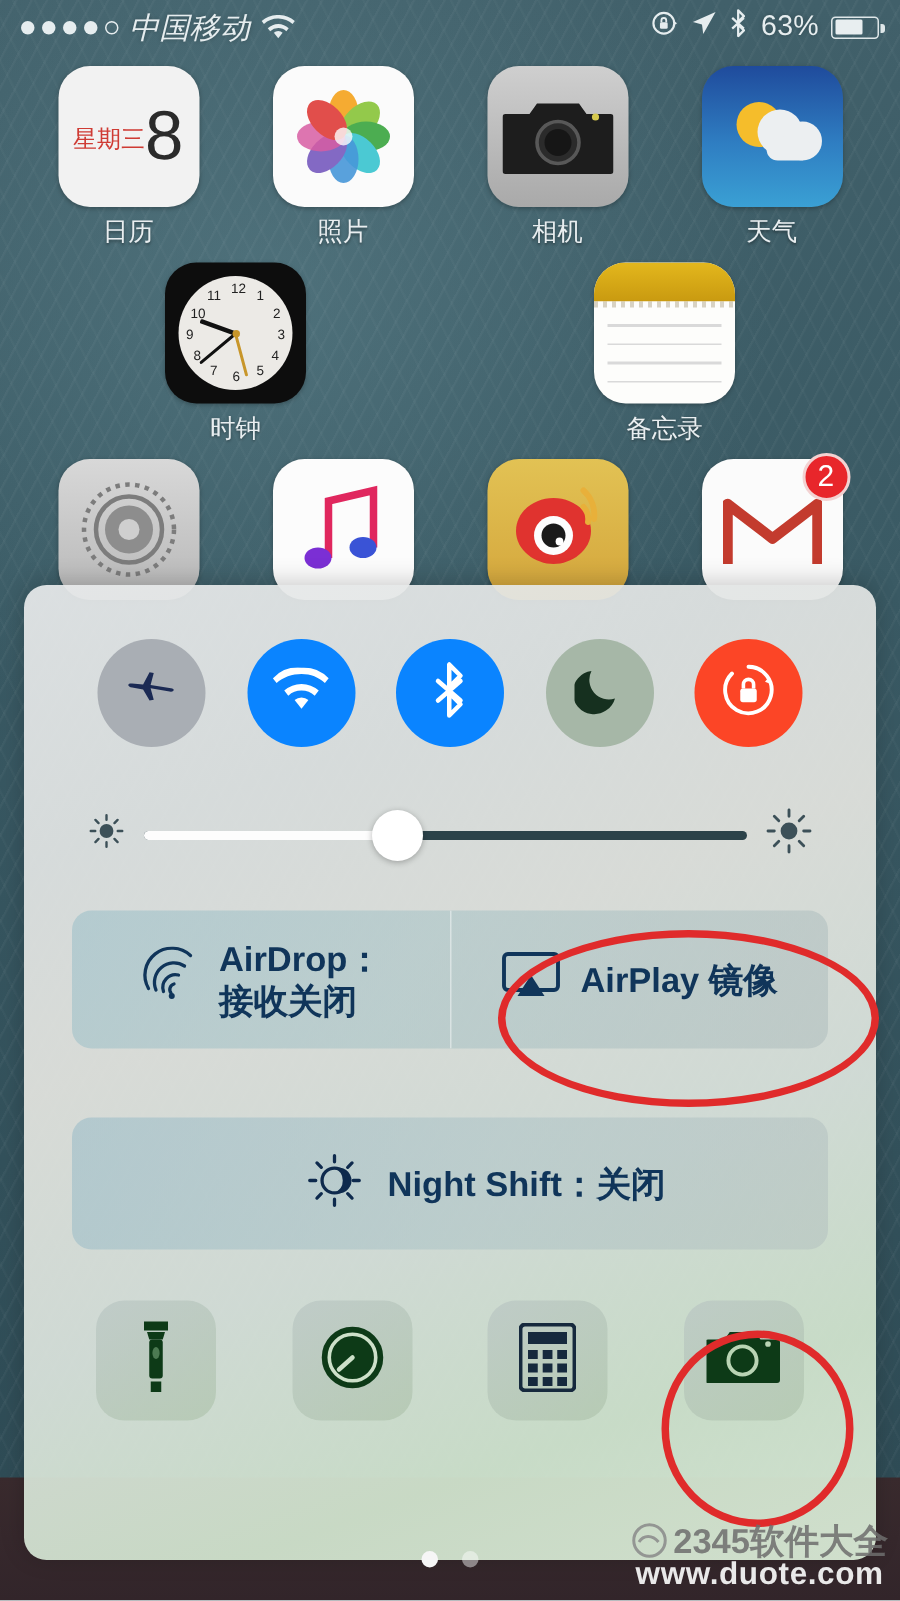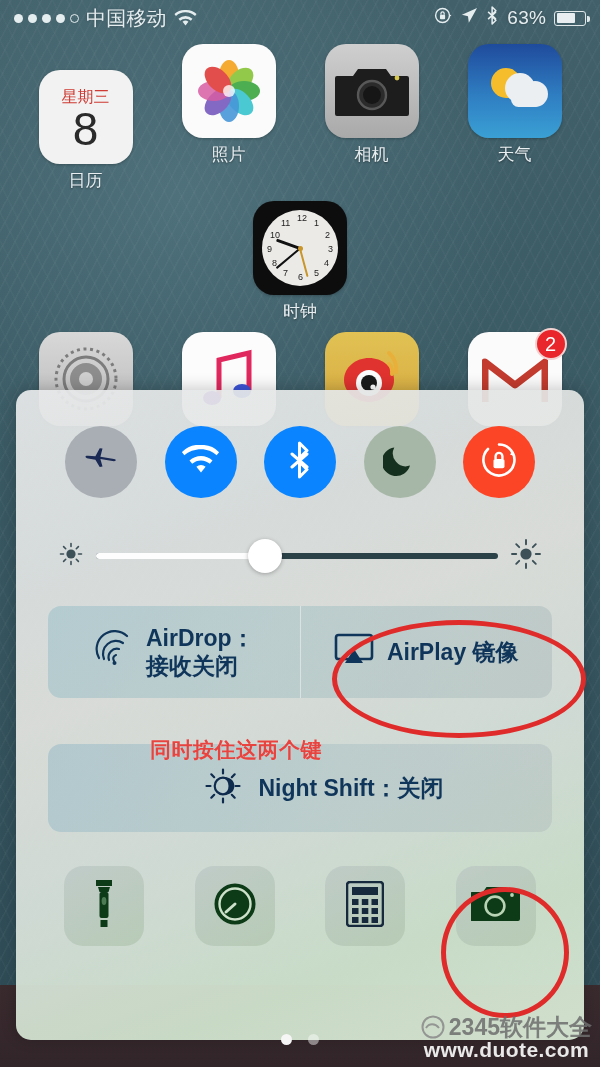--- a/index.html
+++ b/index.html
@@ -30,21 +30,21 @@
   }
 
   
   #statusbar {
     position: absolute; top: 0; left: 0; right: 0; height: 36px;
     display: flex; align-items: center;
     color: #e6edef; font-size: 19px; letter-spacing: .2px;
     padding: 0 14px;
     text-shadow: 0 0 3px rgba(0,0,0,.25);
   }
-  .sb-left { display: flex; align-items: center; gap: 7px; }
+  .sb-left { display: flex; align-items: center; gap: 7px; font-style: italic; }
   .sig-dots { display: flex; gap: 5px; align-items: center; }
   .dot { width: 9px; height: 9px; border-radius: 50%; background: #e6edef; }
   .dot.hollow { background: transparent; border: 1.6px solid #e6edef; width: 9px; height: 9px; }
   .carrier { font-size: 20px; }
   .sb-center { position: absolute; left: 0; right: 0; text-align: center; font-size: 20px; pointer-events: none; }
   .sb-right { margin-left: auto; display: flex; align-items: center; gap: 8px; }
   .batt-pct { font-size: 19px; }
   .batt {
     width: 32px; height: 15px; border: 1.7px solid #dfe7e9; border-radius: 3px;
     position: relative; display: inline-block;
@@ -68,21 +68,21 @@
   }
   .app-label { font-size: 17px; color: #e9eef0; text-shadow: 0 1px 2px rgba(0,0,0,.4); }
   .badge {
     position: absolute; right: 2px; top: -4px; min-width: 32px; height: 32px;
     background: #e8262b; border: 2px solid #f3d2d2; border-radius: 16px; color: #fff;
     font-size: 20px; display: flex; align-items: center; justify-content: center;
     z-index: 5;
   }
 
   
-  .ic-cal { background: #f2f2f2; display: flex; flex-direction: column; align-items: center; justify-content: center; margin-top: 26px; }
+  .ic-cal { background: #f2f2f2; display: flex; flex-direction: row; align-items: center; justify-content: center; }
   .cal-dow { color: #cf3b34; font-size: 16px; margin-top: 4px; }
   .cal-day { color: #2b2b2b; font-size: 46px; line-height: 46px; font-weight: 300; margin-top: -2px; }
   
   .ic-photos { background: #fbfbfb; display: flex; align-items: center; justify-content: center; }
   
   .ic-cam { background: linear-gradient(180deg,#cfcfcf,#a9a9a9); display: flex; align-items: center; justify-content: center; }
   
   .ic-weather { background: linear-gradient(180deg,#1f4b9c 0%, #2f7ec2 55%, #3aa0d4 100%); display: flex; align-items: center; justify-content: center; }
   
   .ic-clock { background: #0d0d0d; display: flex; align-items: center; justify-content: center; }
@@ -320,20 +320,31 @@
             <span class="cnum" style="left:19px;top:8px;">11</span>
             <i class="hand" style="width:25px;height:3px;transform:rotate(200deg);margin-top:-1.5px;"></i>
             <i class="hand" style="width:31px;height:2.4px;transform:rotate(140deg);margin-top:-1.2px;"></i>
             <i class="hand sec" style="width:30px;height:1.6px;transform:rotate(75deg);margin-top:-.8px;"></i>
             <i class="pin"></i>
           </div>
         </div>
         <div class="app-label">时钟</div>
       </div>
 
+      <div class="app">
+        <div class="icon-tile ic-notes">
+          <div class="notes-top"></div>
+          <div class="notes-perf"></div>
+          <div class="notes-line"></div>
+            <div class="notes-line"></div>
+          <div class="notes-line"></div>
+            <div class="notes-line"></div>
+        </div>
+        <div class="app-label">备忘录</div>
+      </div>
 
 
     </div>
 
     <div class="app-row">
       <div class="app">
         <div class="icon-tile ic-settings">
           <svg width="78" height="78" viewBox="0 0 78 78">
             <g fill="none" stroke="#7c7c7c" stroke-width="3">
               <circle cx="39" cy="39" r="30" stroke-dasharray="3 3.6"></circle>
@@ -552,21 +563,20 @@
             <circle cx="24" cy="22" r="9.4" fill="none" stroke="#b9d4b4" stroke-width="2.6"></circle>
             <circle cx="41" cy="11" r="1.9" fill="#b9d4b4"></circle>
           </svg>
         </span>
       </div>
     </div>
   </div>
 
   <div class="ann" id="ann-airdrop" style="border-color: rgb(224, 43, 43);"></div>
   <div class="ann" id="ann-camera" style="border-color: rgb(224, 43, 43);"></div>
-  <div class="note-text" style="color: rgb(232, 67, 63);">同时按住这两个键</div>
 
   <div id="pagedots">
     <i class="pdot active"></i>
     <i class="pdot"></i>
   </div>
 
   <div id="watermark">
     <div class="wm-top">
       <svg width="24" height="24" viewBox="0 0 24 24">
         <circle cx="12" cy="12" r="10.5" fill="none" stroke="#8a8a8a" stroke-width="2"></circle>

